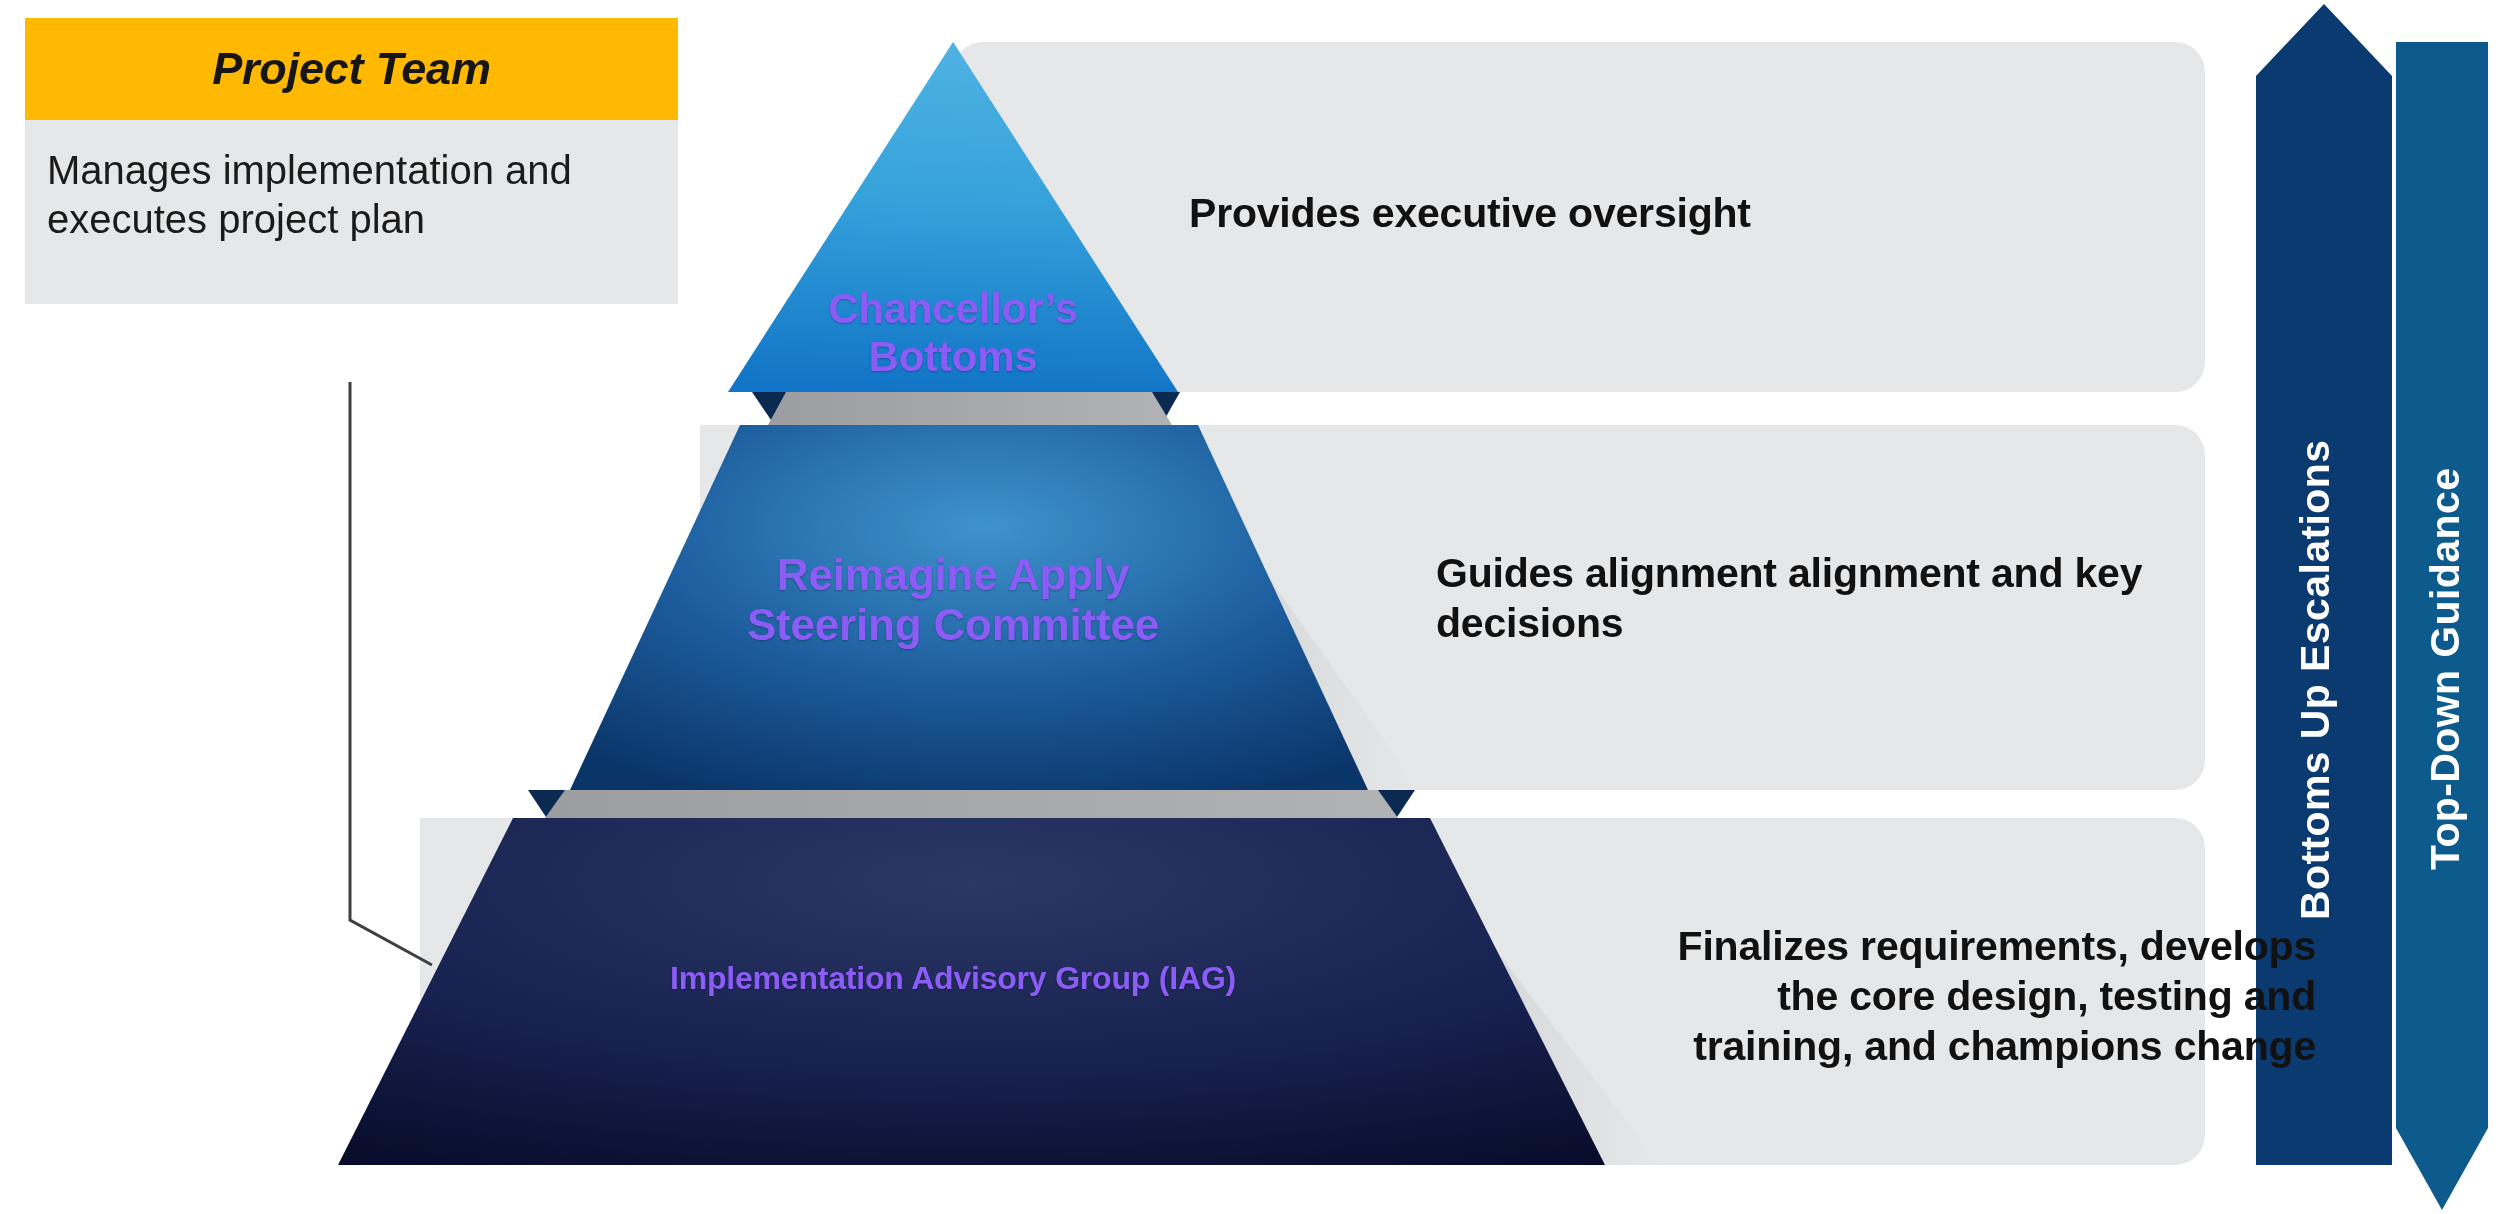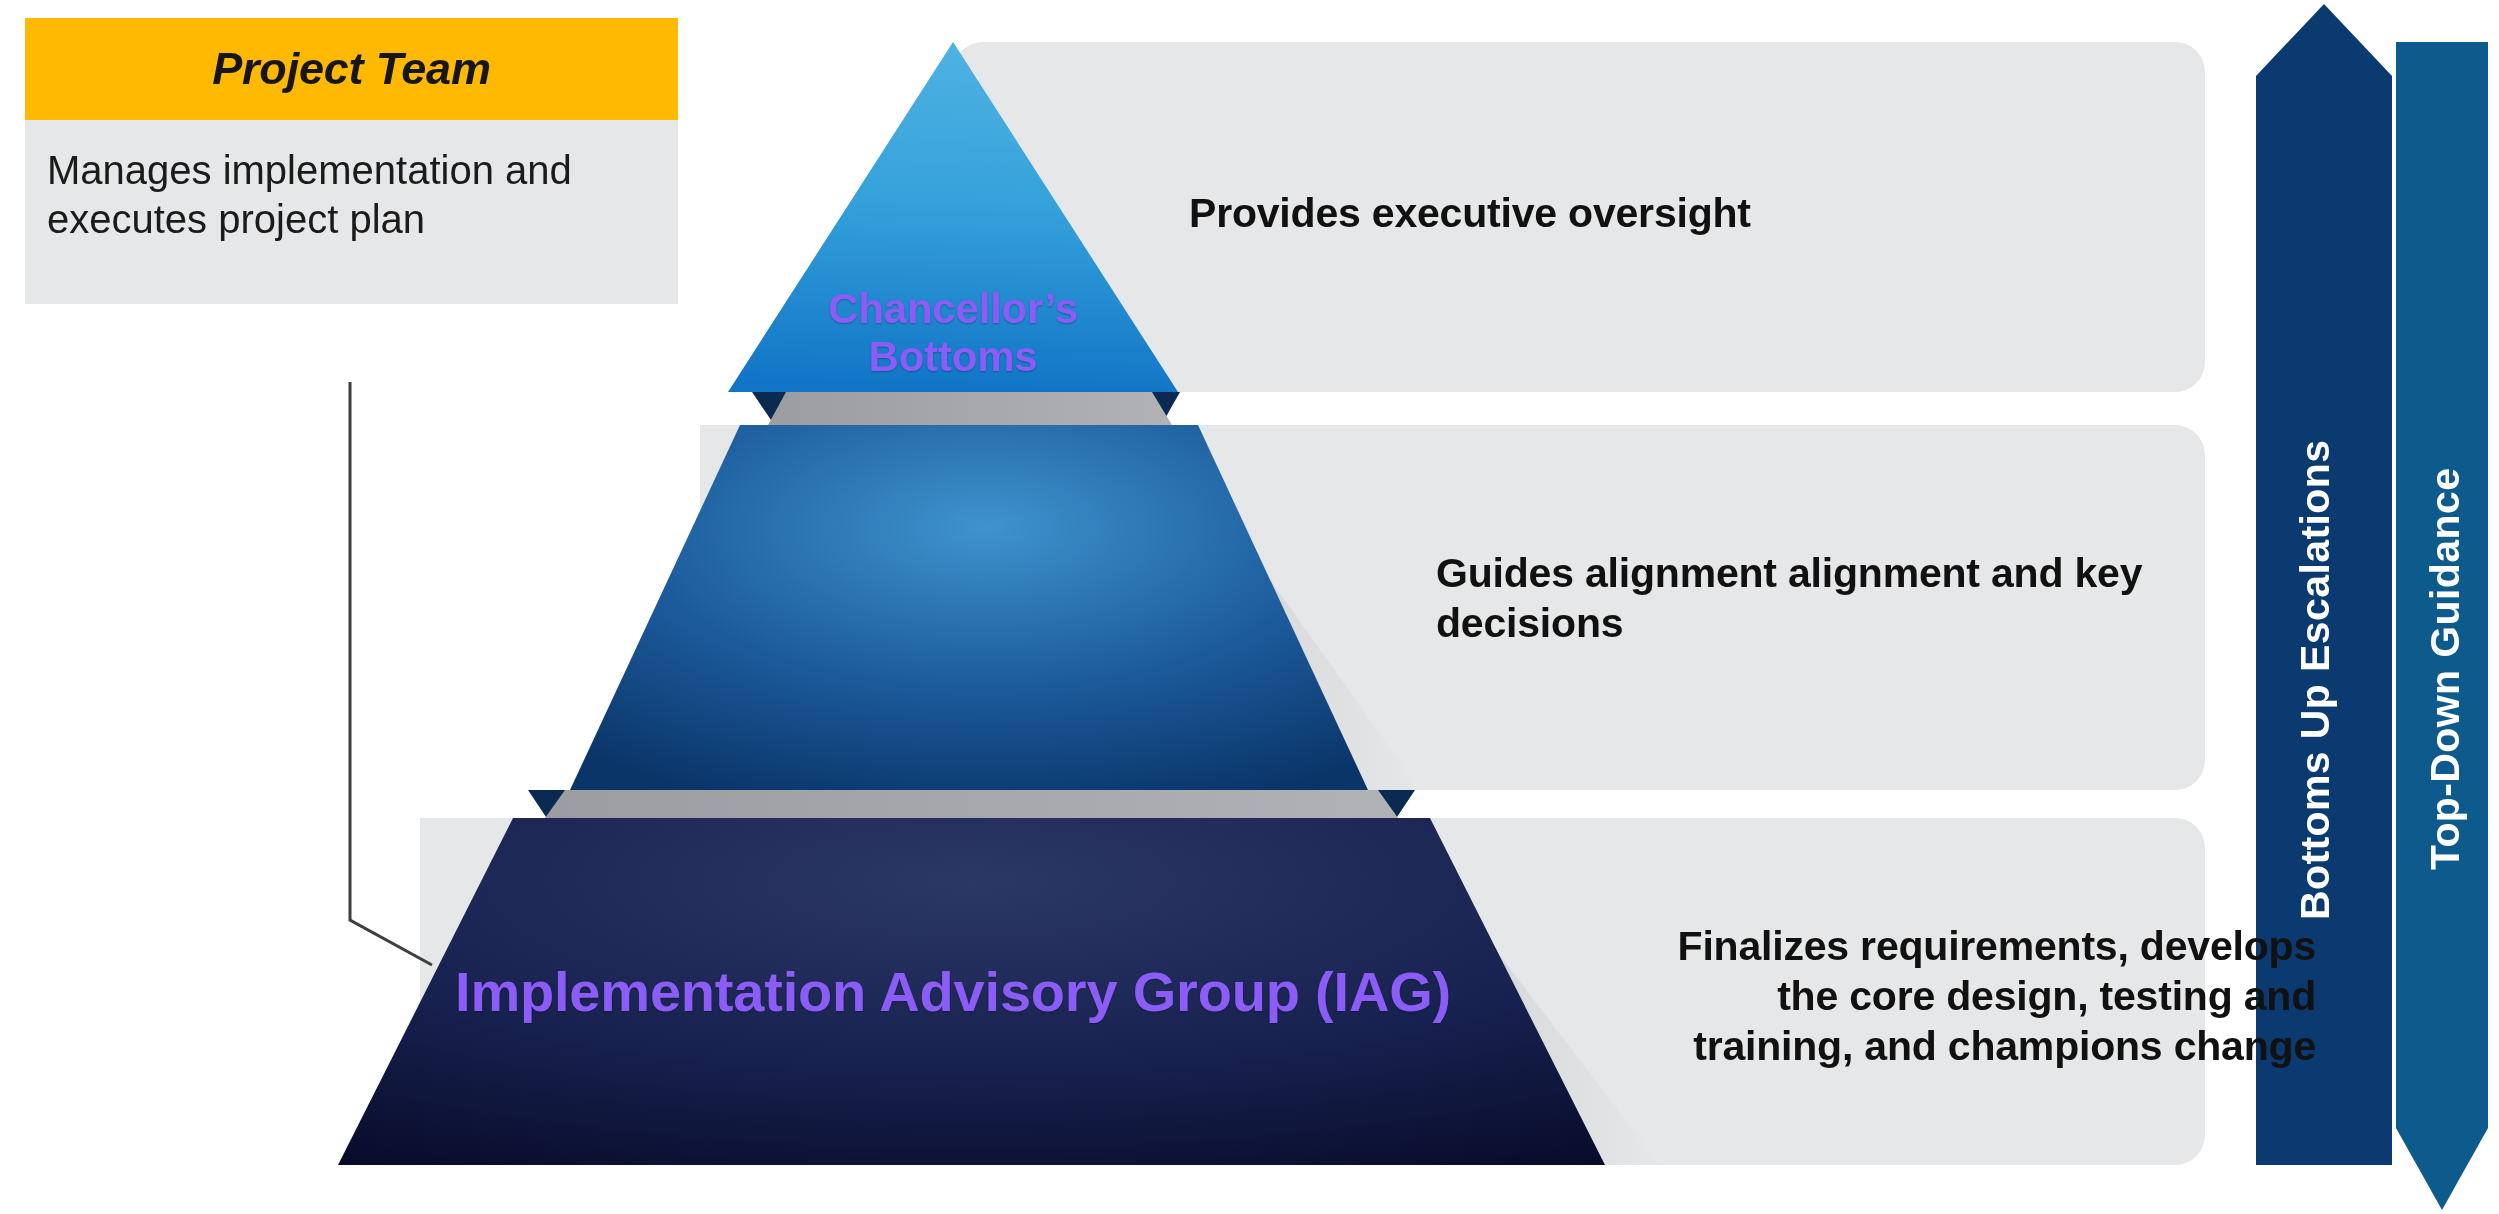--- a/index.html
+++ b/index.html
@@ -87,21 +87,21 @@
   #label-top {
     left: 753px; top: 285px; width: 400px;
     font-size: 42px;
   }
   #label-middle {
     left: 653px; top: 550px; width: 600px;
     font-size: 44px;
   }
   #label-bottom {
     left: 453px; top: 960px; width: 1000px;
-    font-size: 56px;
+    font-size: 32px;
   }
 
   
   .arrow-label {
     position: absolute;
     color: #ffffff;
     font-weight: bold;
     font-size: 41px;
     letter-spacing: 0.4px;
     white-space: nowrap;
@@ -225,20 +225,24 @@
       <div class="line1">Project Team</div>
     </div>
     <div class="callout-body">Manages implementation and executes project plan</div>
   </div>
 
   <div class="tier-label" id="label-top">
     <div>Chancellor’s</div>
     <div>Bottoms</div>
   </div>
 
+  <div class="tier-label" id="label-middle">
+    <div>Reimagine Apply</div>
+    <div>Steering Committee</div>
+  </div>
 
   <div class="tier-label" id="label-bottom">
     <div>Implementation Advisory Group (IAG)</div>
   </div>
 
   <div class="desc-text" id="desc-top">Provides executive oversight</div>
   <div class="desc-text" id="desc-middle">Guides alignment alignment and key decisions</div>
   <div class="desc-text" id="desc-bottom">Finalizes requirements, develops the core design, testing and training, and champions change</div>
 
   <div class="arrow-label" id="arrow-label-left">Bottoms Up Escalations</div>

